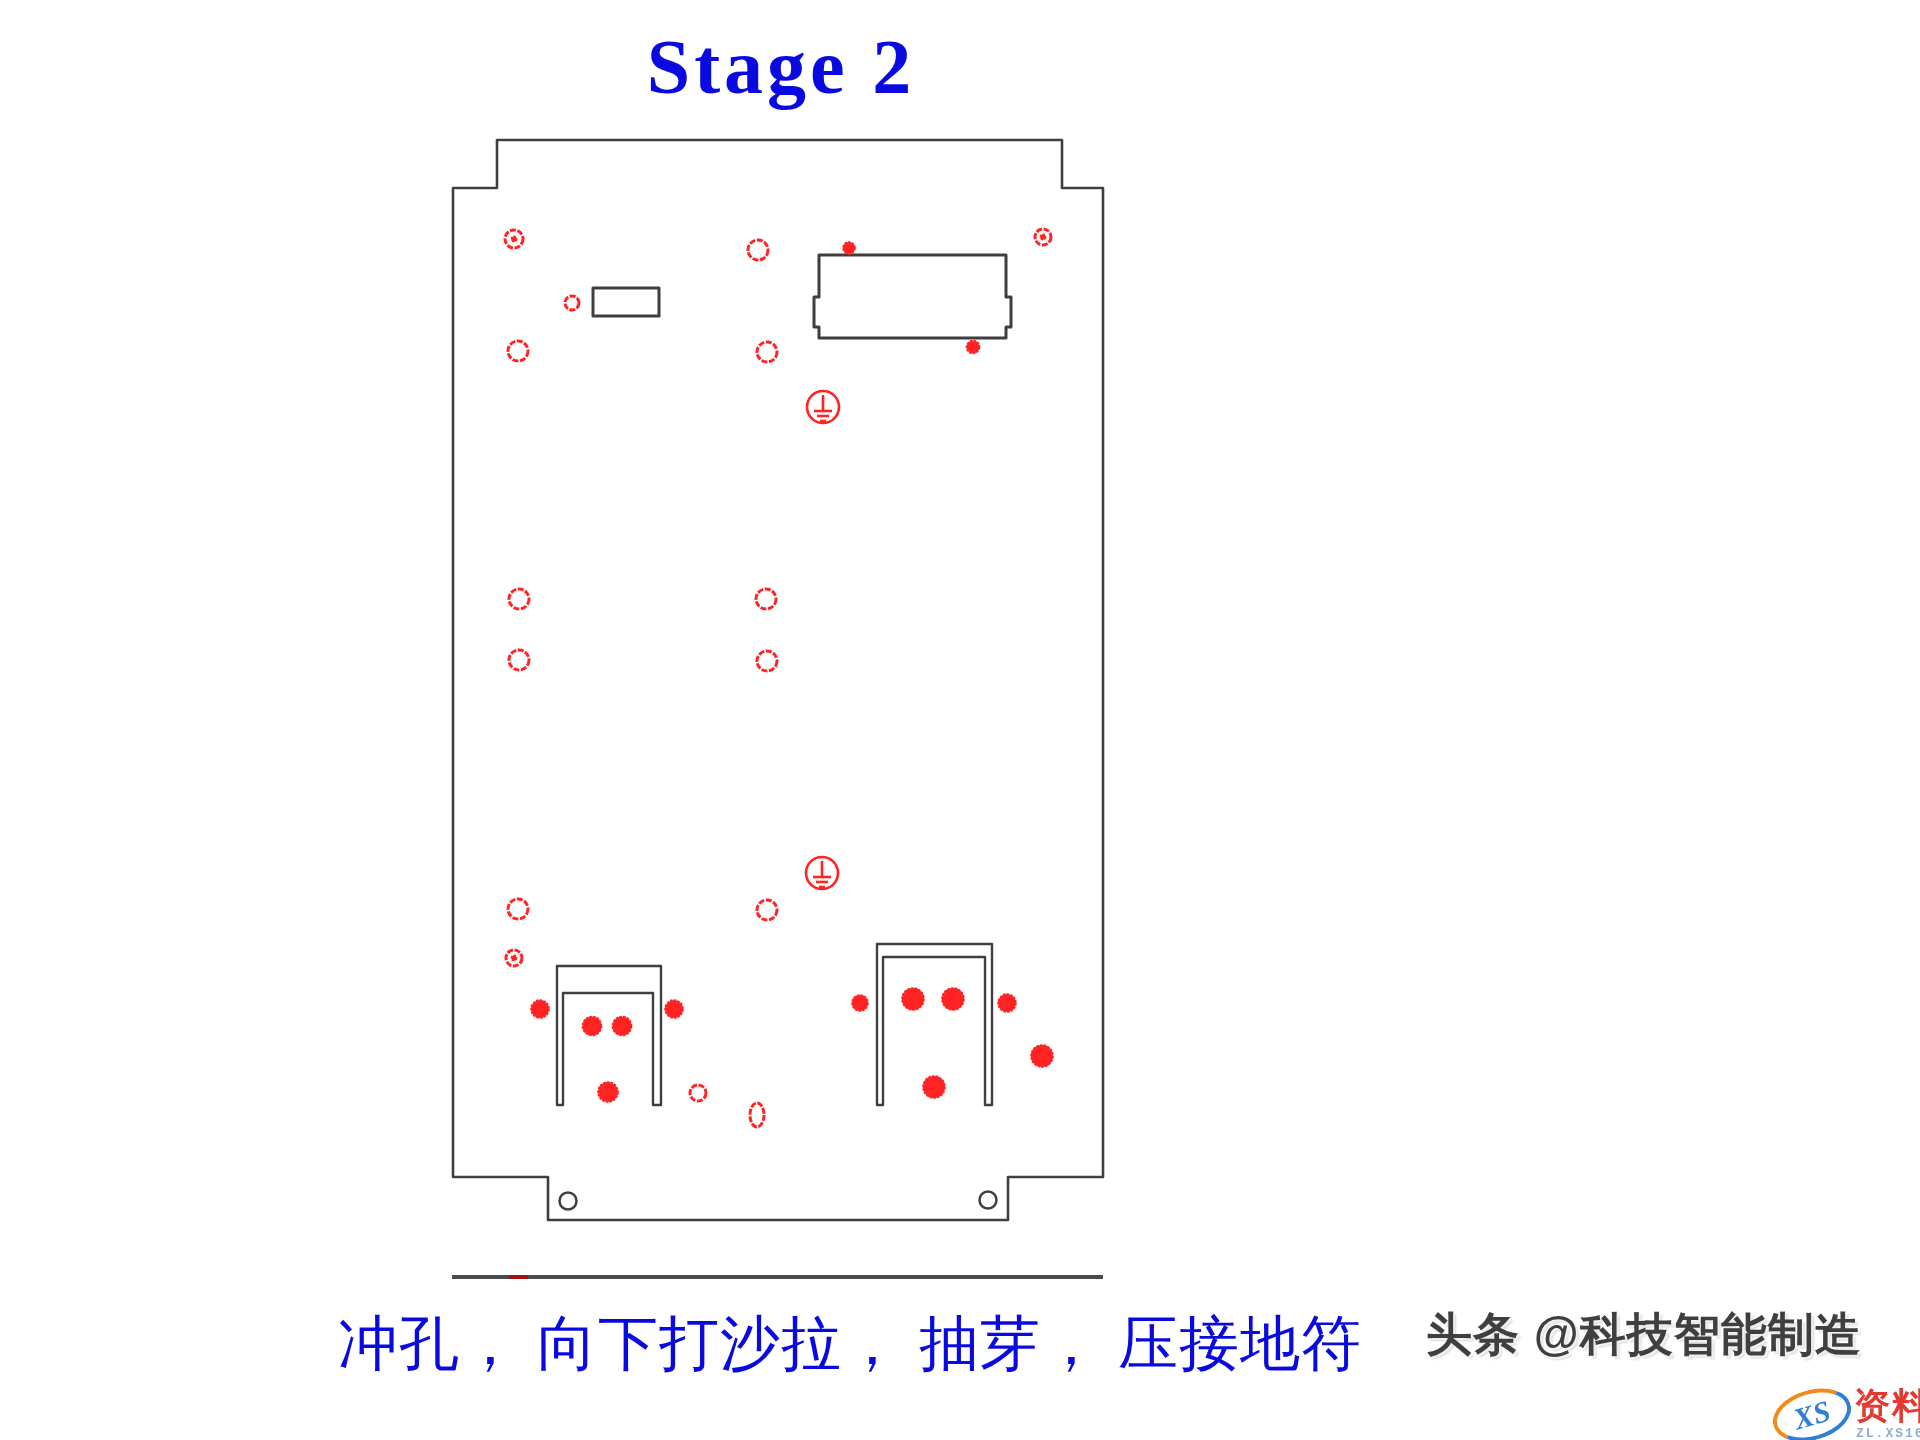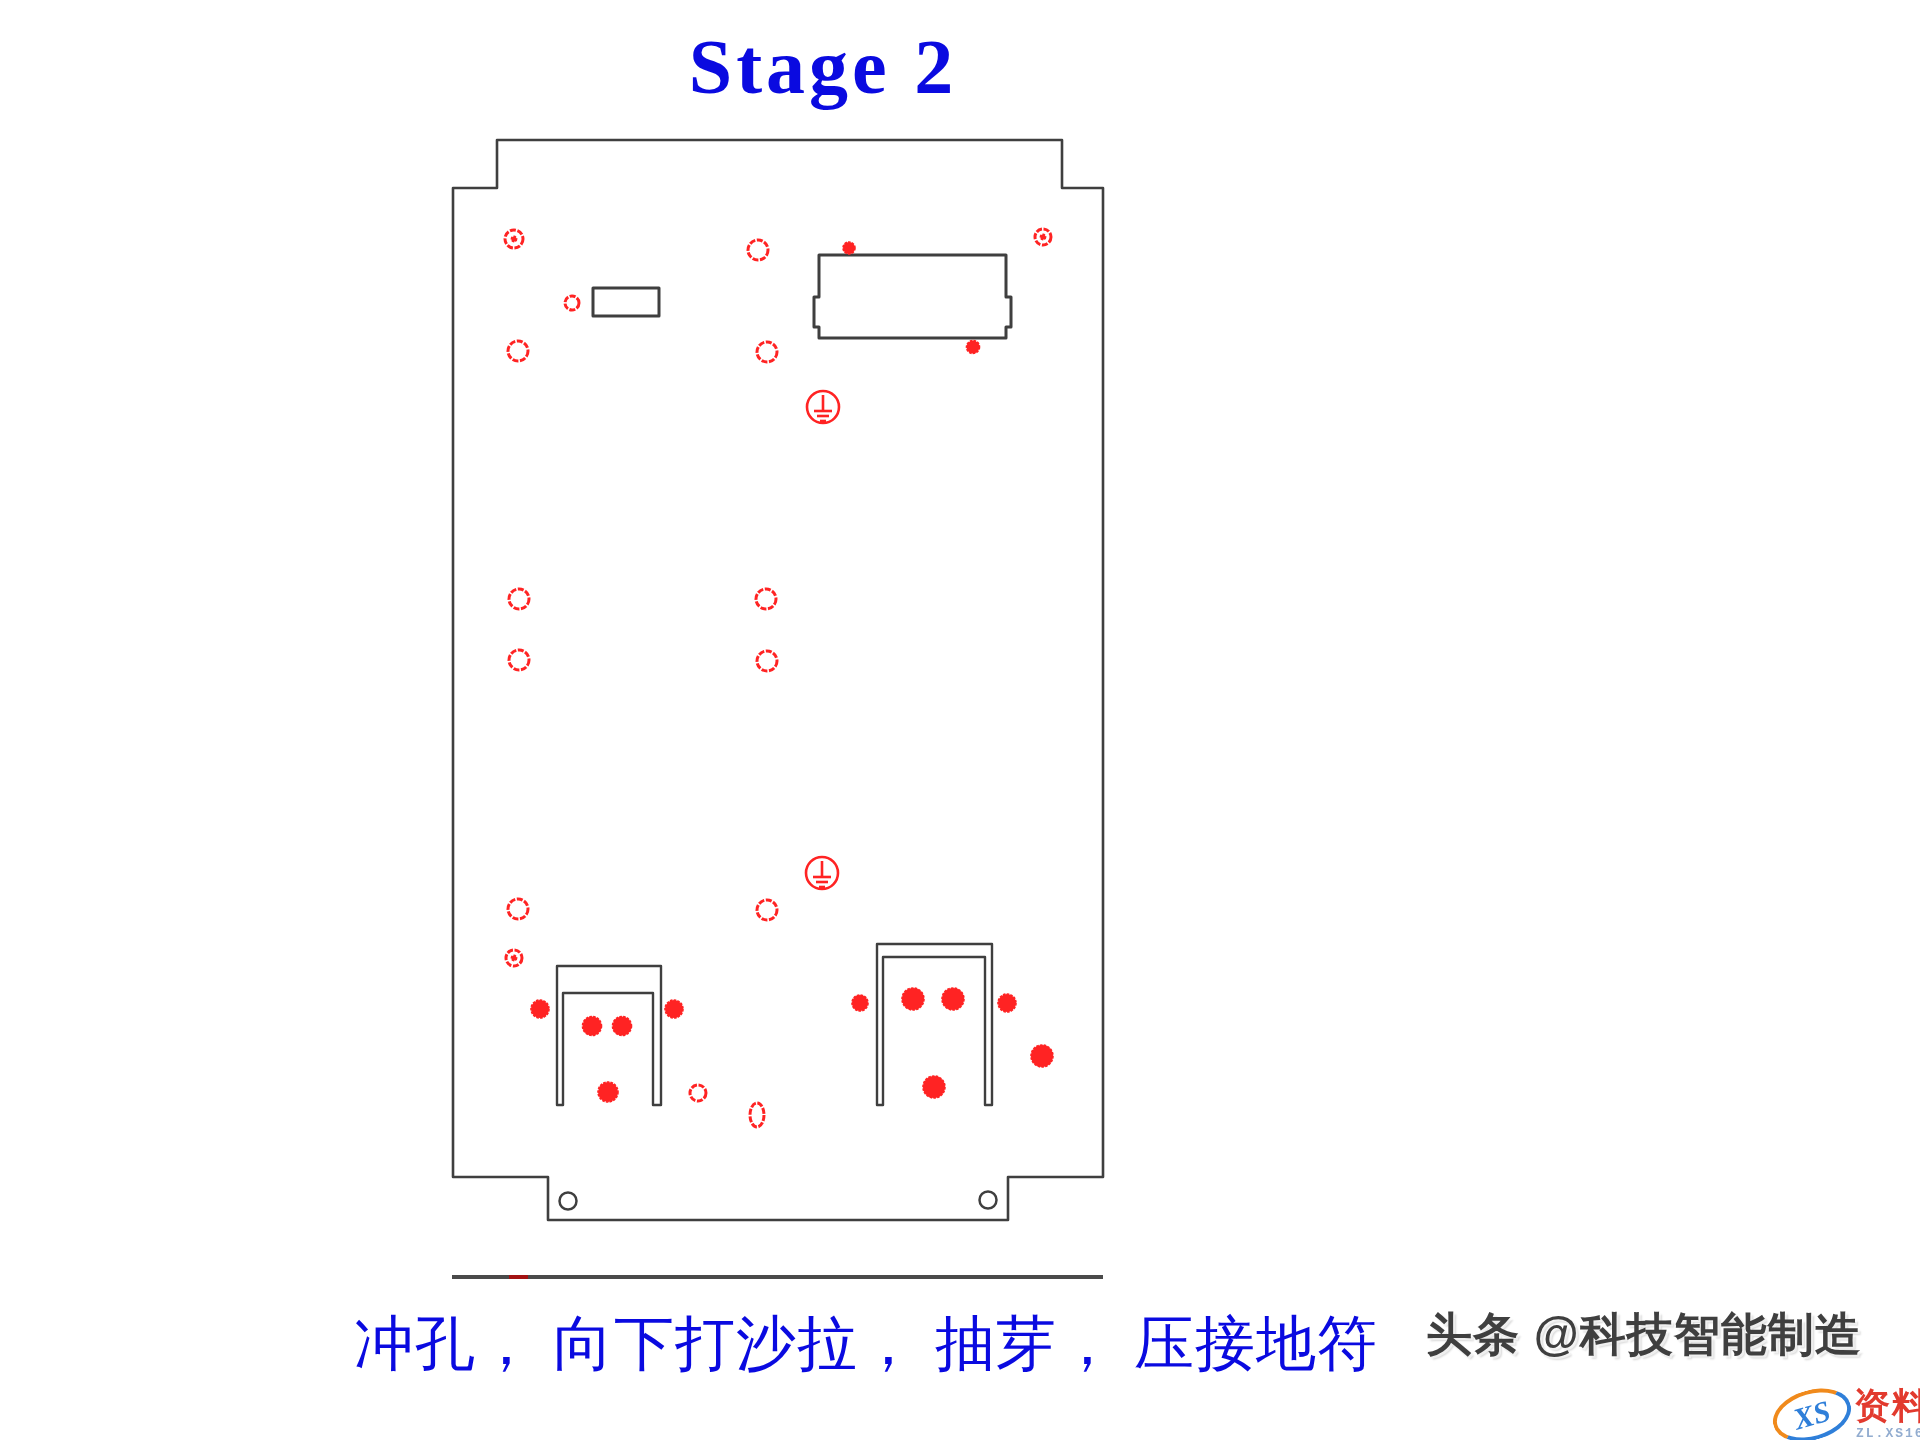--- a/index.html
+++ b/index.html
@@ -7,37 +7,37 @@
     --baseline-gray:#4a4a4a; --baseline-red:#a31212;
     --wm:#3f3f3f; --logo-red:#e23a2e; --logo-blue:#2f7fd9;
     --logo-orange:#f08a1c; --logo-url:#93add0;
   }
   html,body{margin:0;padding:0;}
   body{
     width:1920px;height:1440px;position:relative;overflow:hidden;
     background:#ffffff;font-family:"Liberation Sans",sans-serif;
   }
   .title{
-    position:absolute;left:573px;top:22px;width:500px;
+    position:absolute;left:531px;top:22px;width:500px;
     text-align:center;font-family:"Liberation Serif",serif;font-weight:bold;
     font-size:78px;letter-spacing:4px;color:var(--blue);white-space:nowrap;
   }
   #drawing{position:absolute;left:0;top:0;}
   .panel{fill:#ffffff;stroke:var(--line);stroke-width:2.6;stroke-linejoin:round;}
   .cut{fill:#ffffff;stroke:var(--line);stroke-width:3;stroke-linejoin:round;}
   .bracket{fill:none;stroke:var(--line);stroke-width:2.4;stroke-linejoin:round;}
   .hole{fill:#ffffff;stroke:var(--red);stroke-width:3;stroke-dasharray:6 1.6;}
   .dot{fill:var(--red);stroke:var(--red);stroke-width:1.6;stroke-dasharray:2.6 1.2;}
   .corner{fill:#ffffff;stroke:var(--line);stroke-width:2.5;}
   .gnd{fill:#ffffff;stroke:var(--red);stroke-width:2.6;}
   .gndl{stroke:var(--red);stroke-width:2.6;stroke-linecap:butt;}
   .caption{
     position:absolute;left:338px;top:1304px;
     font-family:"Liberation Serif","DejaVu Serif",serif;
-    font-size:60px;color:var(--blue);white-space:nowrap;letter-spacing:1px;margin-left:16px;
+    font-size:60px;color:var(--blue);white-space:nowrap;letter-spacing:1px;
   }
   .watermark{
     position:absolute;left:1426px;top:1304px;
     font-size:46px;font-weight:bold;color:var(--wm);white-space:nowrap;
     letter-spacing:1px;
     text-shadow:2px 2px 0 rgba(255,255,255,.55), 3px 3px 2px rgba(0,0,0,.15);
   }
   .logo{position:absolute;left:1772px;top:1386px;width:200px;height:54px;}
   .logo-ellipse{
     position:absolute;left:0;top:4px;width:72px;height:42px;

